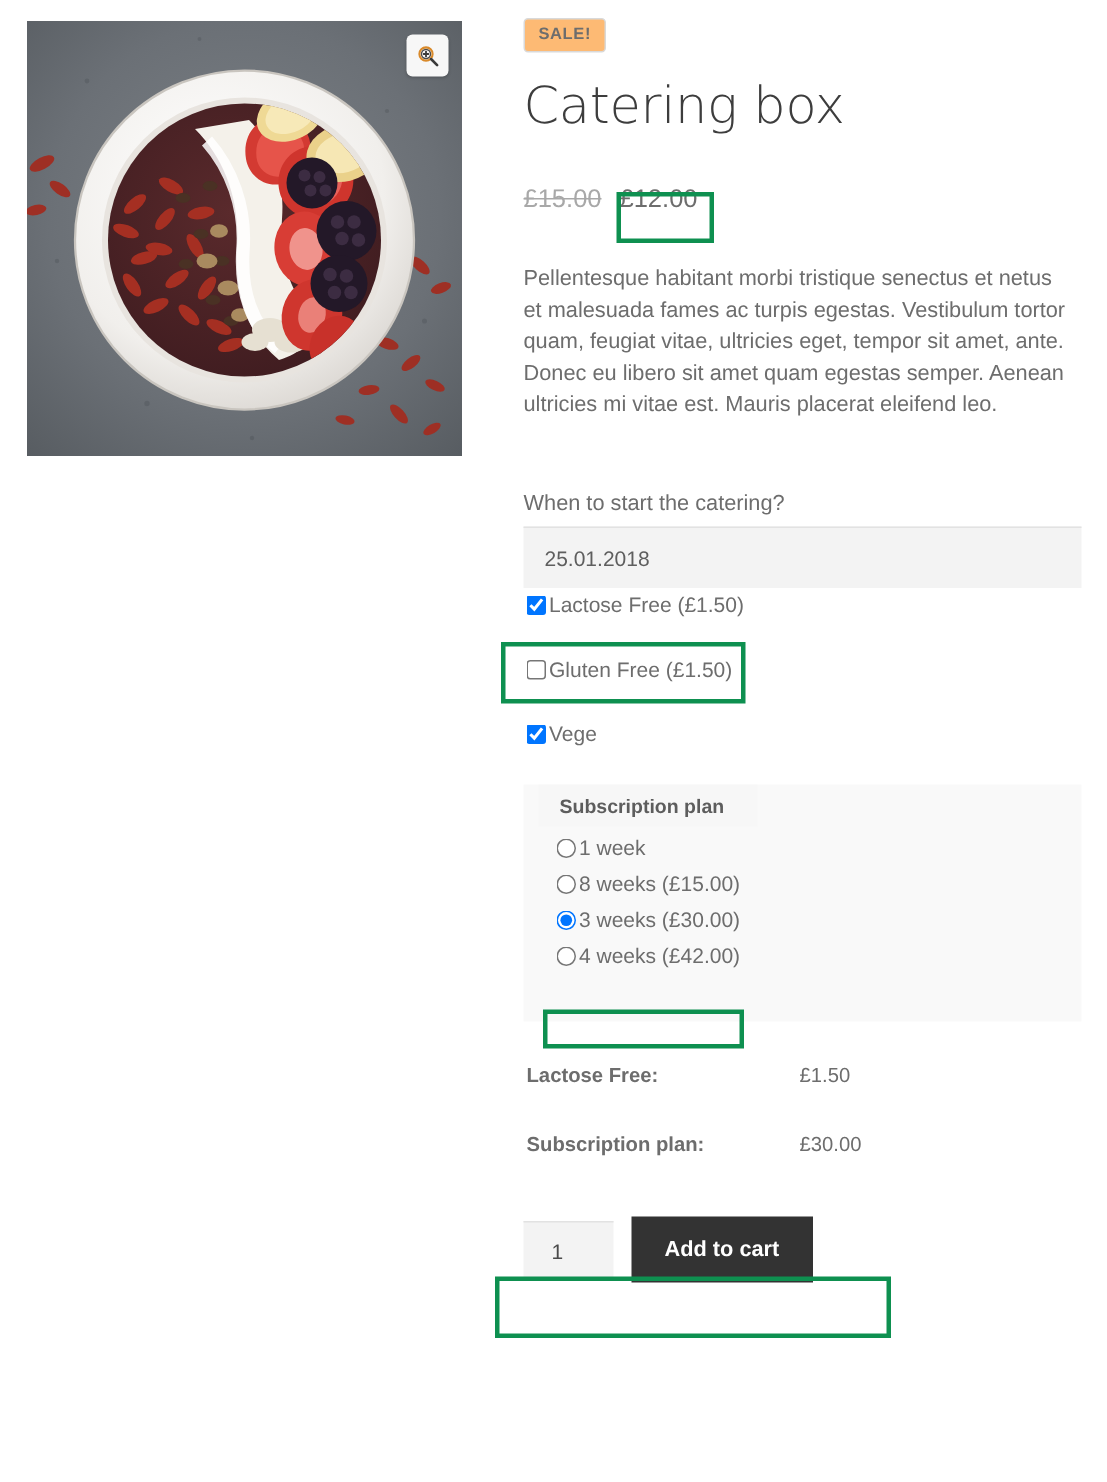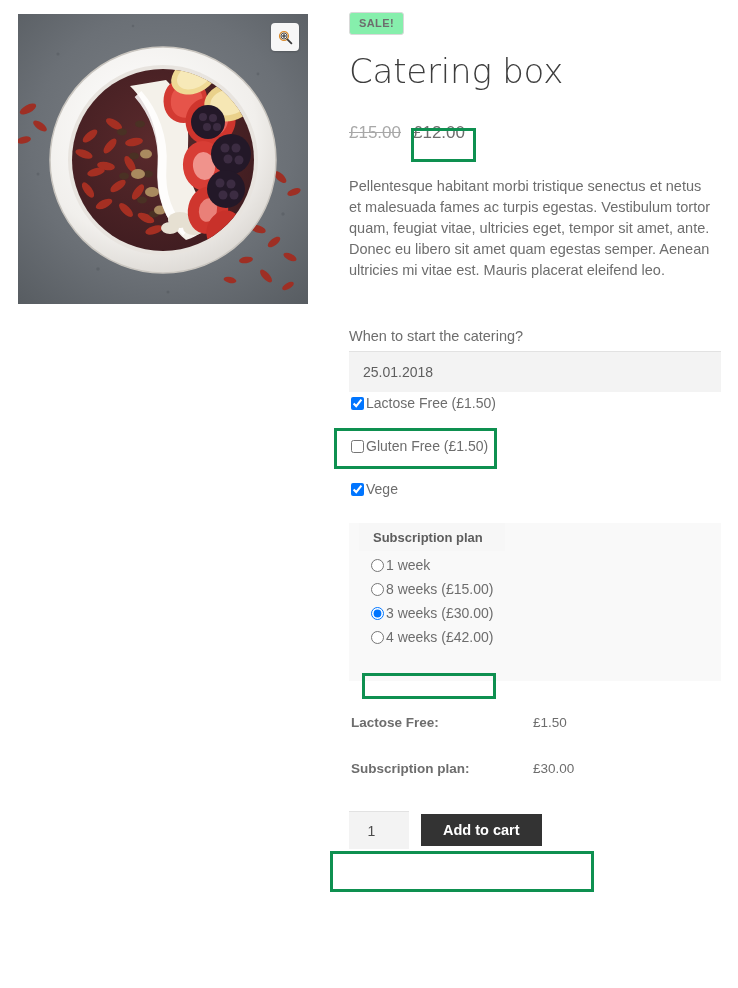--- a/index.html
+++ b/index.html
@@ -65,21 +65,21 @@
 
   .sale-badge {
     display: inline-block;
     border: 1px solid #d9d9d9;
     border-radius: 3px;
     padding: 5px 9px 5px 9px;
     font-size: 11px;
     font-weight: bold;
     letter-spacing: .4px;
     color: #6d6d6d;
-    background: #86efac;
+    background: #fdba74;
     margin-top: 12px;
     line-height: 1;
   }
 
   .product-title {
     font-family: "DejaVu Sans", sans-serif;
     font-weight: 300;
     font-size: 34px;
     line-height: 1.15;
     color: #3d3d3d;
@@ -193,21 +193,20 @@
     margin: 0 2px 0 0;
     width: 13px;
     height: 13px;
     cursor: pointer;
   }
 
   
   .totals { margin-top: 28px; width: 372px; }
   .total-row {
     display: flex;
-    align-items: center;
     font-size: 13.5px;
     font-weight: bold;
     color: #6d6d6d;
     height: 26px;
     margin-bottom: 20px;
     padding-left: 2px;
   }
   .total-row .label { width: 182px; }
   .total-row .value { font-weight: normal; color: #6d6d6d; }
   .total-row.grand { margin-bottom: 0; }
@@ -226,21 +225,21 @@
     border: none;
     border-top: 1px solid #e2e2e2;
     font-family: "Liberation Sans", sans-serif;
     font-size: 14px;
     color: #4a4a4a;
     text-align: center;
     outline: none;
   }
   .add-to-cart {
     margin-left: 12px;
-    height: 32px;
+    height: 44px;
     padding: 0 22px;
     background: #333333;
     color: #ffffff;
     border: none;
     font-family: "Liberation Sans", sans-serif;
     font-size: 14.5px;
     font-weight: bold;
     cursor: pointer;
   }
 

